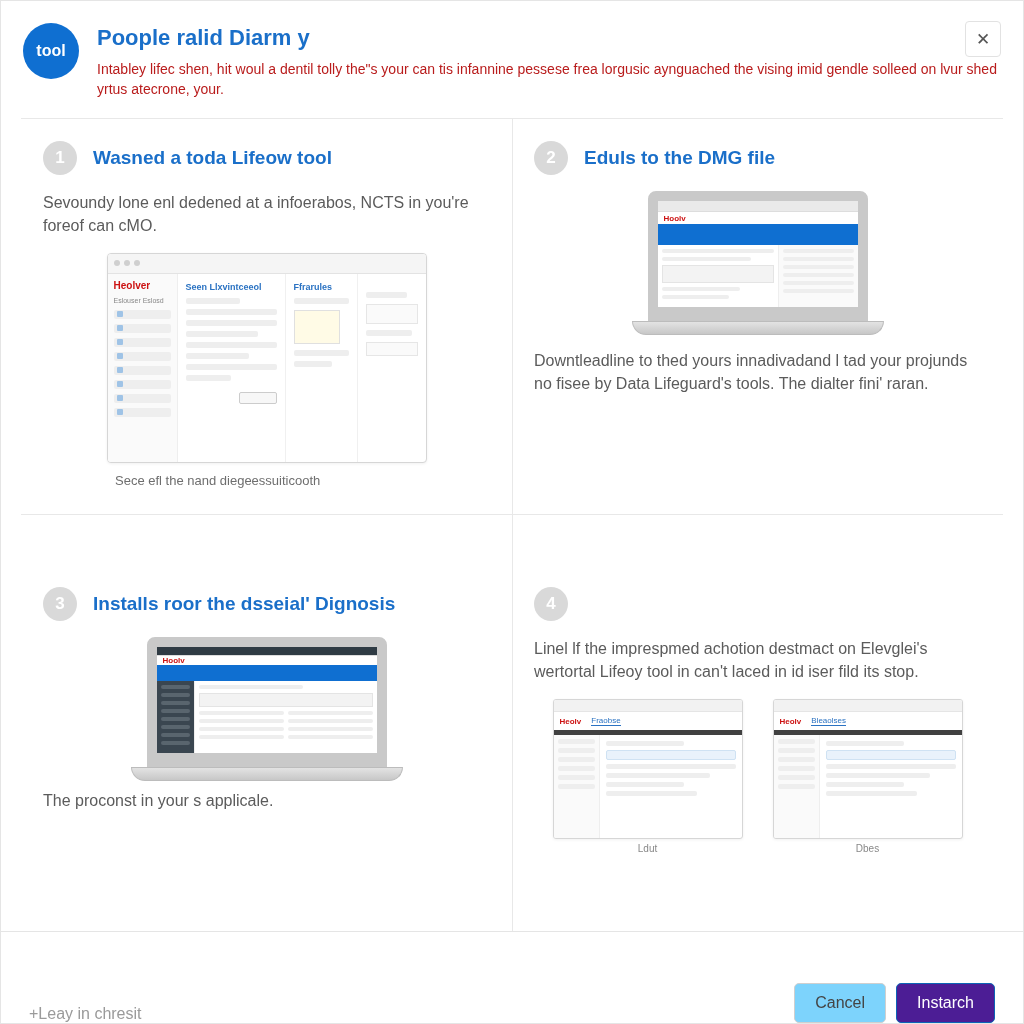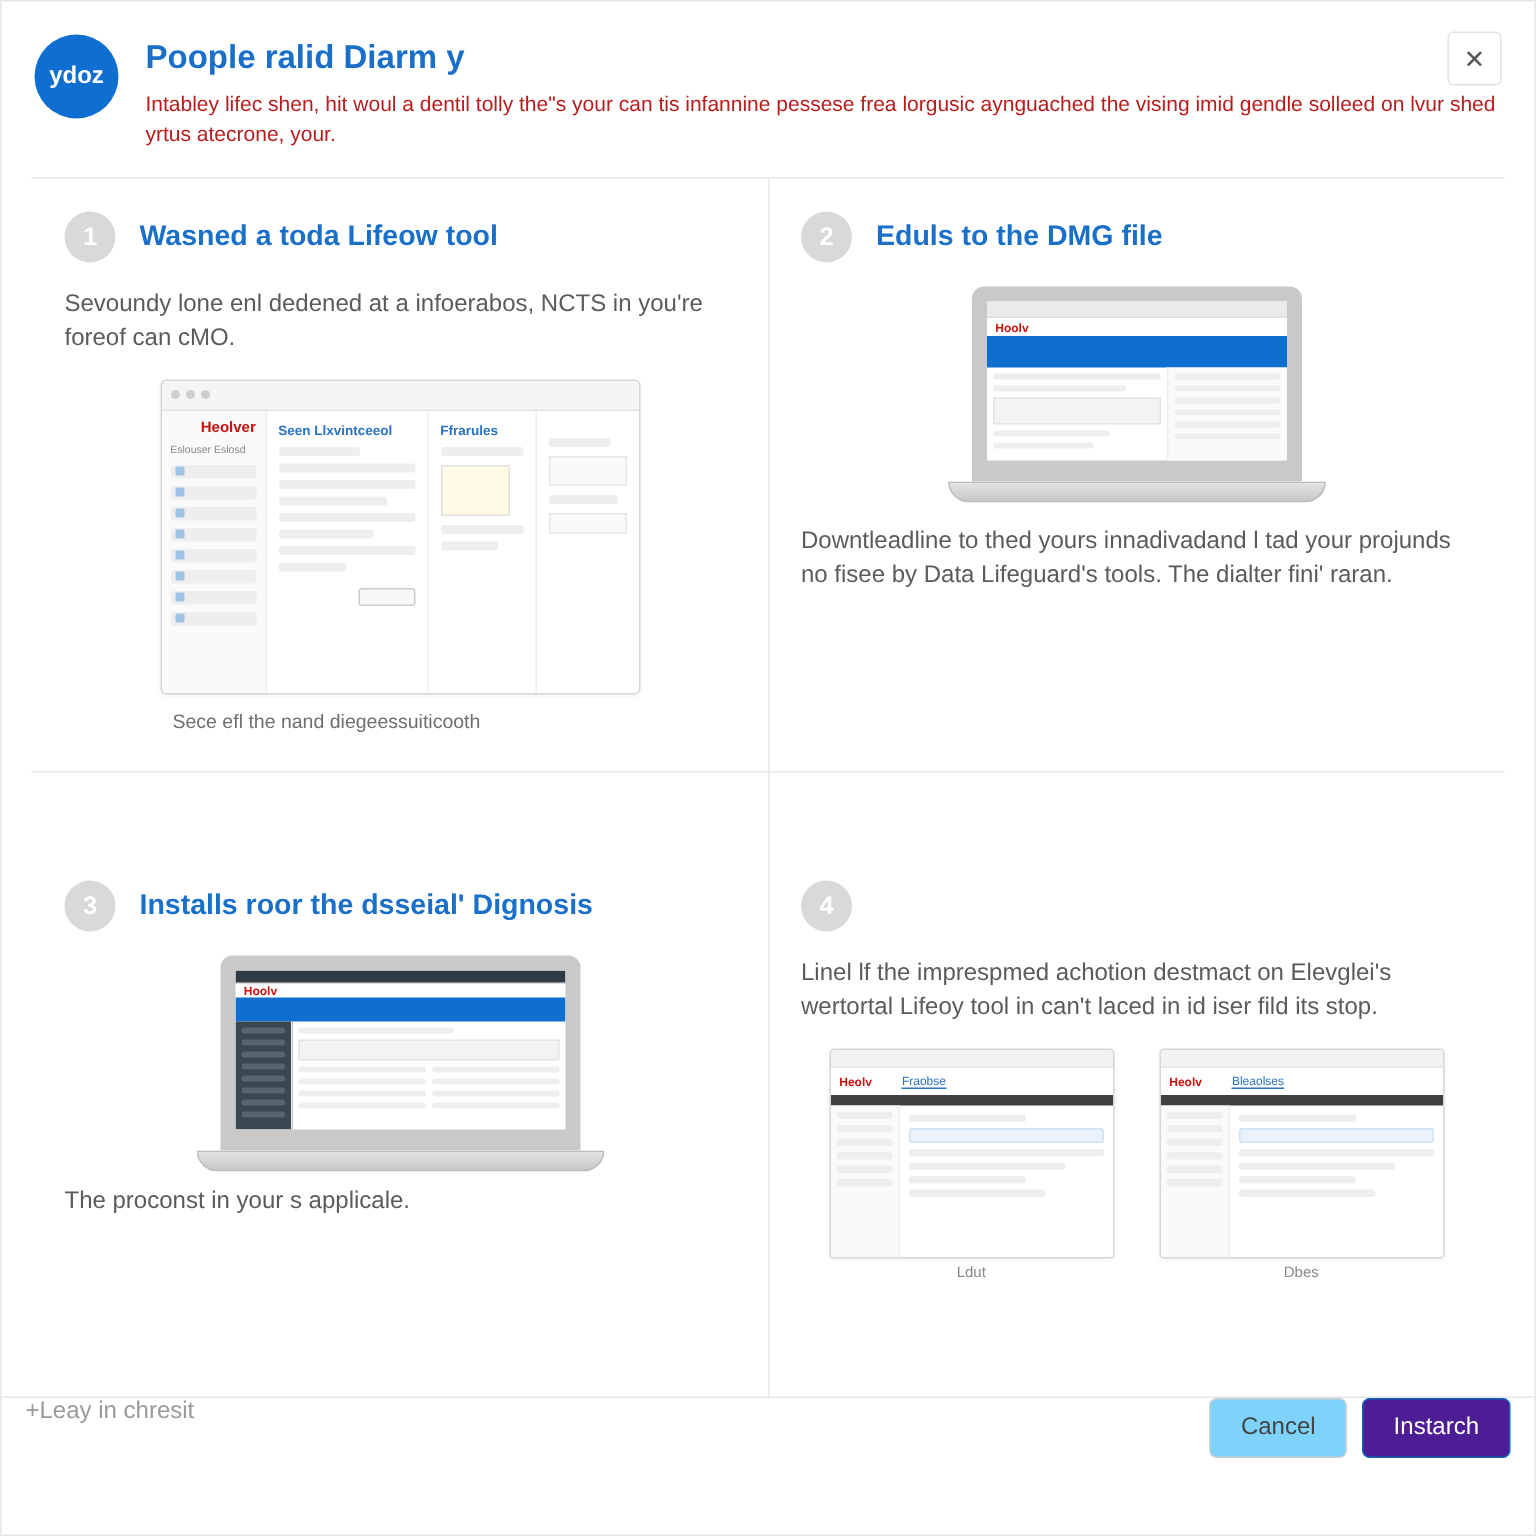--- a/index.html
+++ b/index.html
@@ -20,21 +20,21 @@
   .step-num { width: 34px; height: 34px; border-radius: 50%; background: #d9d9d9; color: #fff; font-weight: 600; font-size: 17px; display: flex; align-items: center; justify-content: center; flex: 0 0 auto; }
   .step-title { color: #1a6fc9; font-size: 19px; font-weight: 600; }
   .step-desc { color: #5b5b5b; font-size: 16px; line-height: 1.45; margin-bottom: 16px; }
   .step-caption { color: #6e6e6e; font-size: 13px; margin-top: 10px; }
   
   .illus-window { width: 320px; height: 210px; margin: 0 auto; border: 1px solid #d6d6d6; border-radius: 4px; background: #fff; box-shadow: 0 1px 3px rgba(0,0,0,.06); overflow: hidden; }
   .illus-titlebar { height: 20px; background: #f5f5f5; border-bottom: 1px solid #e3e3e3; display: flex; align-items: center; padding: 0 6px; gap: 4px; }
   .tdot { width: 6px; height: 6px; border-radius: 50%; background: #cfcfcf; }
   .illus-body { display: flex; height: calc(100% - 20px); }
   .illus-side { width: 70px; background: #fafafa; border-right: 1px solid #eee; padding: 6px 6px; }
-  .illus-brand { color: #c11; font-weight: 700; font-size: 10px; margin-bottom: 6px; text-align: right; }
+  .illus-brand { color: #c11; font-weight: 700; font-size: 10px; margin-bottom: 6px; }
   .illus-sub { color: #888; font-size: 7px; margin-bottom: 6px; }
   .side-item { height: 9px; background: #eee; border-radius: 2px; margin-bottom: 5px; display: flex; align-items: center; }
   .side-item::before { content: ""; width: 6px; height: 6px; background: #9fc3e6; margin: 0 3px; border-radius: 1px; }
   .illus-main { flex: 1; display: flex; }
   .illus-col { flex: 1; padding: 8px 8px; border-right: 1px solid #f0f0f0; }
   .illus-col:last-child { border-right: none; }
   .col-head { color: #2a72c2; font-size: 9px; font-weight: 600; margin-bottom: 6px; }
   .line { height: 6px; background: #eee; border-radius: 2px; margin-bottom: 5px; }
   .thumb { width: 46px; height: 34px; border: 1px solid #e0e0e0; background: #fffbe6; display: inline-block; margin-right: 3px; }
   .mini-btn { width: 38px; height: 12px; border: 1px solid #ccc; border-radius: 2px; background: #f7f7f7; float: right; margin-top: 6px; }
@@ -54,44 +54,44 @@
   .lap-main { flex: 1; padding: 4px; }
   .lap-main .line { height: 4px; margin-bottom: 4px; }
   .lap-main .block { height: 18px; background: #f3f3f3; border: 1px solid #e4e4e4; margin-bottom: 4px; }
   .laptop.dark .lap-top { background: #2f3b44; }
   .laptop.dark .lap-side { background: #3a4650; }
   .laptop.dark .lap-side .line { background: #59656e; }
   
   .two-win { display: flex; gap: 30px; justify-content: center; margin-top: 10px; }
   .mini-window { width: 190px; height: 140px; border: 1px solid #d6d6d6; border-radius: 3px; background: #fff; box-shadow: 0 1px 3px rgba(0,0,0,.06); overflow: hidden; display: flex; flex-direction: column; }
   .mini-titlebar { height: 12px; background: #f2f2f2; border-bottom: 1px solid #e5e5e5; }
-  .mini-head { display: flex; align-items: center; gap: 20px; padding: 4px 6px; border-bottom: 7px solid #404040; }
+  .mini-head { display: flex; align-items: center; gap: 10px; padding: 4px 6px; border-bottom: 5px solid #404040; }
   .mini-head .mb { color: #c11; font-size: 8px; font-weight: 700; }
   .mini-head .mt { color: #2a72c2; font-size: 8px; border-bottom: 1px solid #2a72c2; }
   .mini-body { flex: 1; display: flex; }
   .mini-side { width: 46px; background: #fafafa; border-right: 1px solid #eee; padding: 4px; }
   .mini-side .line, .mini-main .line { height: 5px; margin-bottom: 4px; }
   .mini-main { flex: 1; padding: 6px; }
   .mini-main .pill { height: 10px; background: #e9f2fb; border: 1px solid #cfe2f3; border-radius: 2px; margin-bottom: 4px; }
   .mini-cap { text-align: center; font-size: 10px; color: #888; margin-top: 4px; }
   
-  .footer { height: 92px; border-top: 1px solid #e5e5e5; display: flex; align-items: flex-start; padding: 0 16px; gap: 10px; }
+  .footer { height: 92px; border-top: 1px solid #e5e5e5; display: flex; align-items: flex-end; padding: 0 28px; gap: 10px; }
   .footer .hint { color: #9a9a9a; font-size: 16px; }
   .footer .spacer { flex: 1; }
   .btn { height: 40px; padding: 0 20px; border-radius: 5px; font-size: 16px; display: flex; align-items: center; cursor: pointer; }
   .btn.secondary { background: #7dd3fc; border: 1px solid #cfcfcf; color: #444; }
   .btn.primary { background: #4c1d95; border: 1px solid #0c64b5; color: #fff; }
 </style>
 </head>
 <body>
 
 <div class="dialog">
 
   <div class="header">
-    <div class="logo">ydoz</div>
+    <div class="logo">tool</div>
     <div class="header-text">
       <div class="header-title">Poople ralid Diarm y</div>
       <div class="header-desc">Intabley lifec shen, hit woul a dentil tolly the"s your can tis infannine pessese frea lorgusic aynguached the vising imid gendle solleed on lvur shed yrtus atecrone, your.</div>
     </div>
     <button class="close-btn">
       <span>✕</span>
     </button>
   </div>
 
   <div class="divider"></div>

